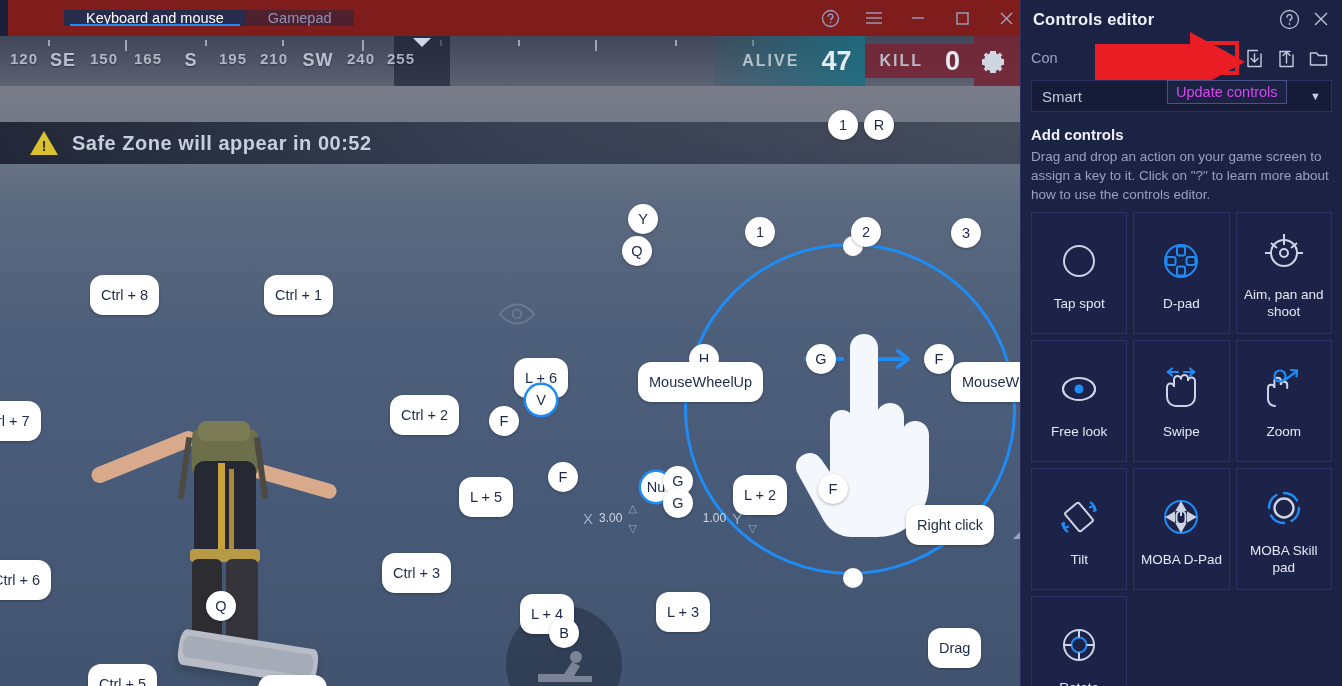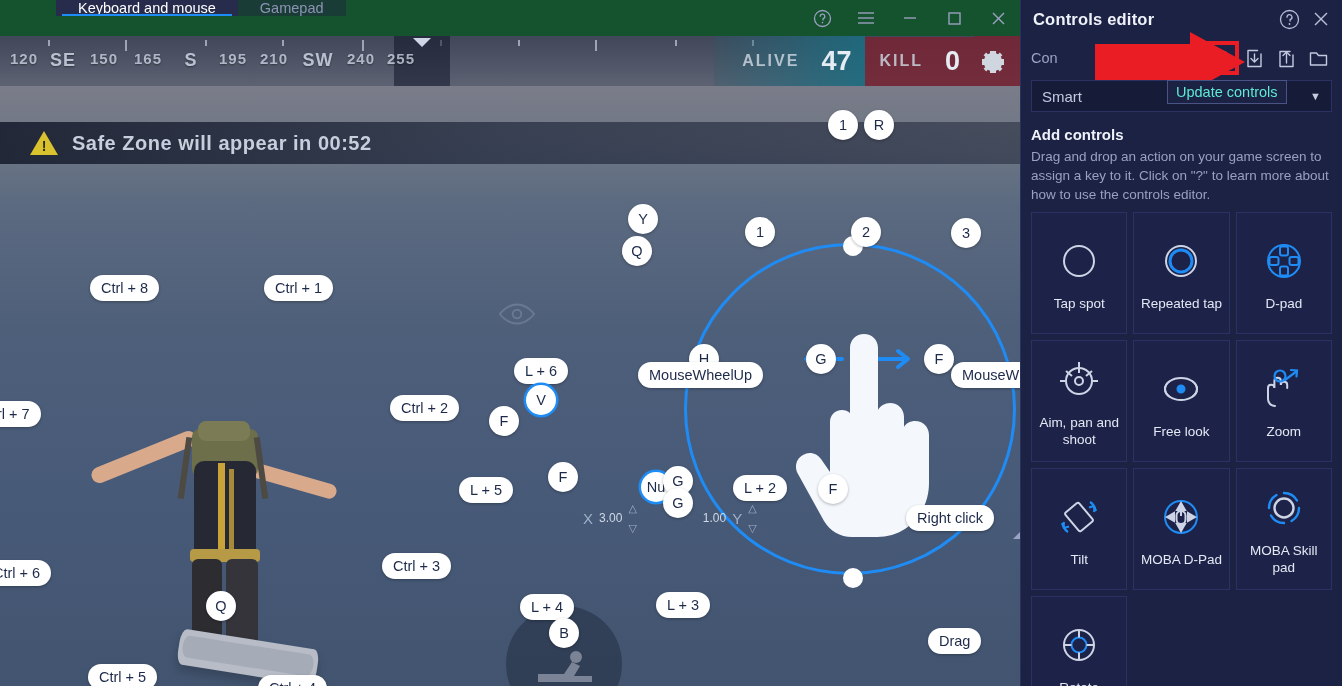--- a/index.html
+++ b/index.html
@@ -7,21 +7,21 @@
   html, body {
     width: 1342px; height: 686px; overflow: hidden;
     background: #10142a;
     font-family: "Liberation Sans", sans-serif;
   }
   #root { position: relative; width: 1342px; height: 686px; }
 
   
   .emulator { position: absolute; left: 0; top: 0; width: 1020px; height: 686px; overflow: hidden; background:#1a1e36; }
 
-  .titlebar { position: absolute; left:0; top:0; width: 1020px; height: 36px; background: #14532d; display:flex; align-items:flex-start; }
+  .titlebar { position: absolute; left:8px; top:0; width: 1020px; height: 36px; background: #7f1d1d; display:flex; align-items:center; }
   .tabs { display:flex; margin-left: 56px; }
   .tab { padding: 0 22px; display:flex; align-items:center; font-size: 14.5px; color: #8d93b4; background: #20254180; position: relative; }
   .tab.active { color: #ffffff; background: #272c4c; }
   .tab.active::after { content:""; position:absolute; left: 6px; right: 6px; bottom: 0; height: 2.5px; background: #1f8cf5; }
   .win-btns { margin-left:auto; display:flex; align-items:center; gap: 0px; }
   .win-btn { width: 44px; height: 36px; display:flex; align-items:center; justify-content:center; color:#9aa0c0; }
   .win-btn svg { display:block; }
 
   
   .game { position:absolute; left:0; top:36px; width:1020px; height:650px; overflow:hidden;
@@ -34,21 +34,21 @@
   .compass .tick { position:absolute; top:0; width:2px; background:#b9c2d4; opacity:.75; }
   .compass .lbl { position:absolute; top:14px; transform:translateX(-50%); color:#ccd4e4; font-size:18px;
                   font-weight:bold; letter-spacing:1px; font-family:"Liberation Sans", sans-serif; text-shadow:0 1px 2px rgba(0,0,0,.5); opacity:.85; }
   .compass .lbl.small { font-size:15px; opacity:.78; }
   .compass .marker { position:absolute; left:50%; top:0; width:56px; height:50px; margin-left:-28px;
                      background: rgba(16,22,40,.55); }
   .compass .marker::before { content:""; position:absolute; left:50%; top:2px; margin-left:-9px;
                      border-left:9px solid transparent; border-right:9px solid transparent; border-top:9px solid #cfd6e6; }
   .hud-right { position:absolute; right:0; top:0; height:50px; display:flex; align-items:center; }
   .hud-alive { background: linear-gradient(90deg, rgba(40,90,105,.25), rgba(25,110,130,.85)); height:50px; display:flex; align-items:center; padding:0 14px 0 28px; gap:22px; }
-  .hud-kill { background: rgba(120,35,50,.85); height:49px; display:flex; align-items:center; padding:0 14px; gap:22px; }
+  .hud-kill { background: rgba(120,35,50,.85); height:34px; display:flex; align-items:center; padding:0 14px; gap:22px; }
   .hud-gear { background: rgba(120,35,50,.85); height:50px; display:flex; align-items:center; padding:0 14px 0 6px; }
   .hud-lbl { color:#c9d2dd; font-size:16px; font-weight:bold; letter-spacing:2px; opacity:.85; }
   .hud-num { color:#e6ecf3; font-size:27px; font-weight:bold; }
 
   
   .safezone { position:absolute; left:0; top:86px; width:1020px; height:42px;
               background: linear-gradient(90deg, rgba(20,26,42,.85) 0%, rgba(40,48,68,.78) 50%, rgba(25,32,50,.5) 100%);
               display:flex; align-items:center; gap:14px; padding-left:30px; }
   .warn-tri { width:0; height:0; border-left:14px solid transparent; border-right:14px solid transparent; border-bottom:24px solid #d9c22e; position:relative; }
   .warn-tri::after { content:"!"; position:absolute; left:-3px; top:7px; width:6px; text-align:center; color:#2b2b12; font-size:14px; font-weight:bold; }
@@ -92,21 +92,21 @@
   .sens .stepper { display:flex; flex-direction:column; align-items:center; gap:12px; color:#9fb0c9; }
   .sens .stepper span { font-size:11px; line-height:8px; }
   .sens .axis { color:#9fb0c9; }
   .sens .val { color:#cfd8e6; font-size:12px; }
 
   
   .kb { position:absolute; background:#ffffff; color:#1d2a4a; font-size:14.5px;
         border-radius:999px; display:flex; align-items:center; justify-content:center;
         white-space:nowrap; box-shadow:0 1px 3px rgba(0,0,0,.28); }
   .kb.round { width:30px; height:30px; font-size:14.5px; border-radius:50%; }
-  .kb.pill { height:26px; padding:0 11px; border-radius:13px; }
+  .kb.pill { height:40px; padding:0 11px; border-radius:13px; }
   
   .kb.pill::before, .kb.pill::after { content:""; position:absolute; width:15px; height:15px; background:#fff; border-radius:50%; z-index:-1; }
   .kb.pill::before { left:5px; bottom:-6px; }
   .kb.pill::after { right:5px; bottom:-6px; }
   .kb.pill .bump1, .kb.pill .bump2 { position:absolute; width:14px; height:14px; background:#fff; border-radius:50%; z-index:-1; }
   .kb.pill .bump1 { left:12px; top:-6px; }
   .kb.pill .bump2 { right:12px; top:-6px; }
   .kb.round::before { content:""; position:absolute; width:14px; height:14px; background:#fff; border-radius:50%; z-index:-1; left:-3px; bottom:-3px; }
   .kb.round::after { content:""; position:absolute; width:13px; height:13px; background:#fff; border-radius:50%; z-index:-1; right:-2px; top:-3px; }
   .kb.ringed { box-shadow:0 0 0 2.5px #1f8cf5, 0 1px 3px rgba(0,0,0,.3); }
@@ -136,21 +136,21 @@
           align-items:center; justify-content:center; gap:8px; padding:6px; }
   .cell .ic { height:52px; display:flex; align-items:center; justify-content:center; }
   .cell .cl { color:#e4e8f4; font-size:13.5px; text-align:center; line-height:17px; }
 
   
   .resize-h { position:absolute; left:1012px; top:528px; width:12px; height:12px; color:#8f98b8; }
 
   
   .red-arrow { position:absolute; left:1095px; top:32px; width:150px; height:60px; z-index:60; }
   .tooltip { position:absolute; left:1167px; top:80px; background:#1c2244; border:1px solid #4a5386;
-             color:#5eead4; font-size:14.5px; padding:3px 8px; z-index:61; white-space:nowrap; }
+             color:#d946ef; font-size:14.5px; padding:3px 8px; z-index:61; white-space:nowrap; }
 </style>
 </head>
 <body>
 
 <div id="root">
 
   <div class="emulator">
 
     <div class="titlebar">
       <div class="tabs">
@@ -520,29 +520,20 @@
         <div class="cell">
           <div class="ic">
             <svg width="44" height="44" viewBox="0 0 44 44" fill="none" stroke="#cdd4e6" stroke-width="2">
               <circle cx="22" cy="22" r="15"></circle>
             </svg>
           </div>
           <div class="cl">Tap spot</div>
         </div>
         <div class="cell">
           <div class="ic">
-            <svg width="44" height="44" viewBox="0 0 44 44" fill="none" stroke-width="2">
-              <circle cx="22" cy="22" r="15" stroke="#cdd4e6"></circle>
-              <circle cx="22" cy="22" r="11" stroke="#1f8cf5" stroke-width="3"></circle>
-            </svg>
-          </div>
-          <div class="cl">Repeated tap</div>
-        </div>
-        <div class="cell">
-          <div class="ic">
             <svg width="46" height="46" viewBox="0 0 46 46" fill="none" stroke="#1f8cf5" stroke-width="2">
               <circle cx="23" cy="23" r="16"></circle>
               <rect x="19" y="8.5" width="8" height="9" rx="2"></rect>
               <rect x="19" y="28.5" width="8" height="9" rx="2"></rect>
               <rect x="8.5" y="19" width="9" height="8" rx="2"></rect>
               <rect x="28.5" y="19" width="9" height="8" rx="2"></rect>
             </svg>
           </div>
           <div class="cl">D-pad</div>
         </div>
@@ -561,20 +552,34 @@
         </div>
         <div class="cell">
           <div class="ic">
             <svg width="46" height="40" viewBox="0 0 46 40" fill="none" stroke="#cdd4e6" stroke-width="2">
               <path d="M7 20c0-6 7-11 16-11s16 5 16 11-7 11-16 11S7 26 7 20z"></path>
               <circle cx="23" cy="20" r="3.5" fill="#1f8cf5" stroke="#1f8cf5"></circle>
               <path d="M12 12c-3 2-5 5-5 8s2 6 5 8M34 12c3 2 5 5 5 8s-2 6-5 8" stroke="#cdd4e6"></path>
             </svg>
           </div>
           <div class="cl">Free look</div>
+        </div>
+        <div class="cell">
+          <div class="ic">
+            <svg width="46" height="46" viewBox="0 0 46 46" fill="none" stroke="#cdd4e6" stroke-width="2" stroke-linecap="round">
+              <path d="M18 40c-5 0-9-4-9-9V21c0-2 1.6-3.5 3.5-3.5S16 19 16 21v-7.5c0-2 1.6-3.5 3.5-3.5S23 11.6 23 13.5v-1c0-2 1.6-3.5 3.5-3.5S30 10.6 30 12.5V15c0-1.9 1.6-3.5 3.5-3.5S37 13.1 37 15v16c0 5-4 9-9 9z"></path>
+              <g stroke="#1f8cf5" stroke-width="2.2">
+                <line x1="10" y1="6" x2="20" y2="6"></line>
+                <polyline points="14,2.5 10,6 14,9.5"></polyline>
+                <line x1="26" y1="6" x2="36" y2="6"></line>
+                <polyline points="32,2.5 36,6 32,9.5"></polyline>
+              </g>
+            </svg>
+          </div>
+          <div class="cl">Swipe</div>
         </div>
         <div class="cell">
           <div class="ic">
             <svg width="46" height="46" viewBox="0 0 46 46" fill="none" stroke="#cdd4e6" stroke-width="2" stroke-linecap="round">
               <path d="M14 40c-4 0-7-3-7-7V22c0-1.8 1.4-3.2 3.2-3.2S13.4 20.2 13.4 22v-7c0-1.8 1.4-3.2 3.2-3.2S19.8 13.2 19.8 15v4c0-1.8 1.4-3.2 3.2-3.2S26.2 17.2 26.2 19v3"></path>
               <g stroke="#1f8cf5" stroke-width="2.2">
                 <circle cx="19" cy="10" r="5.5"></circle>
                 <line x1="24" y1="14" x2="36" y2="5"></line>
                 <polyline points="30,4 36,4.5 35.5,10.5"></polyline>
               </g>

